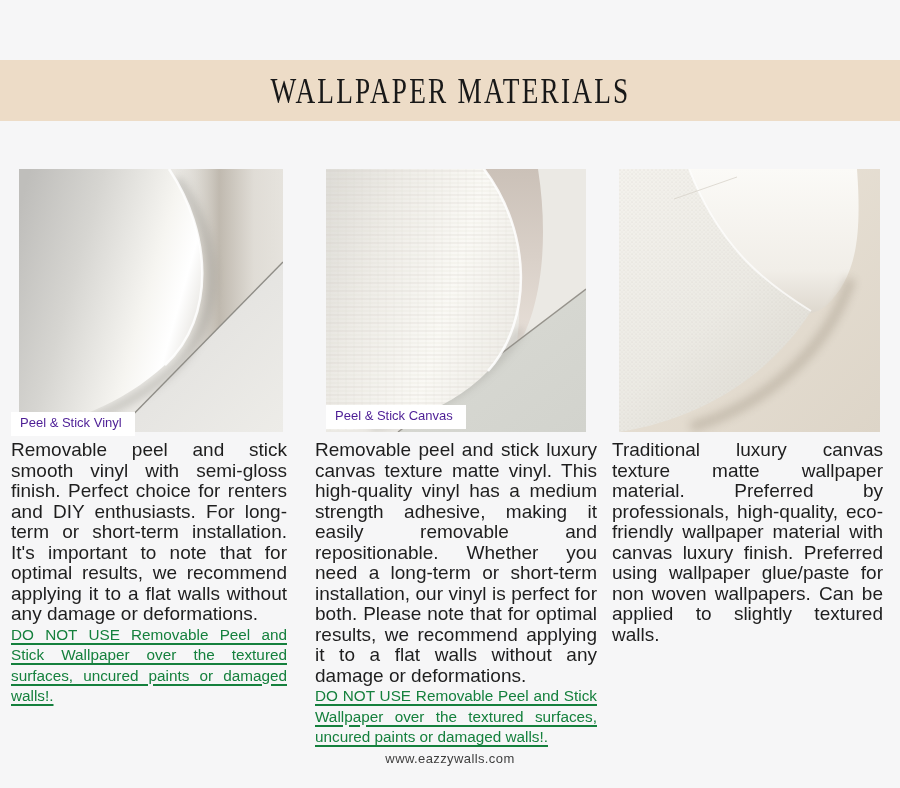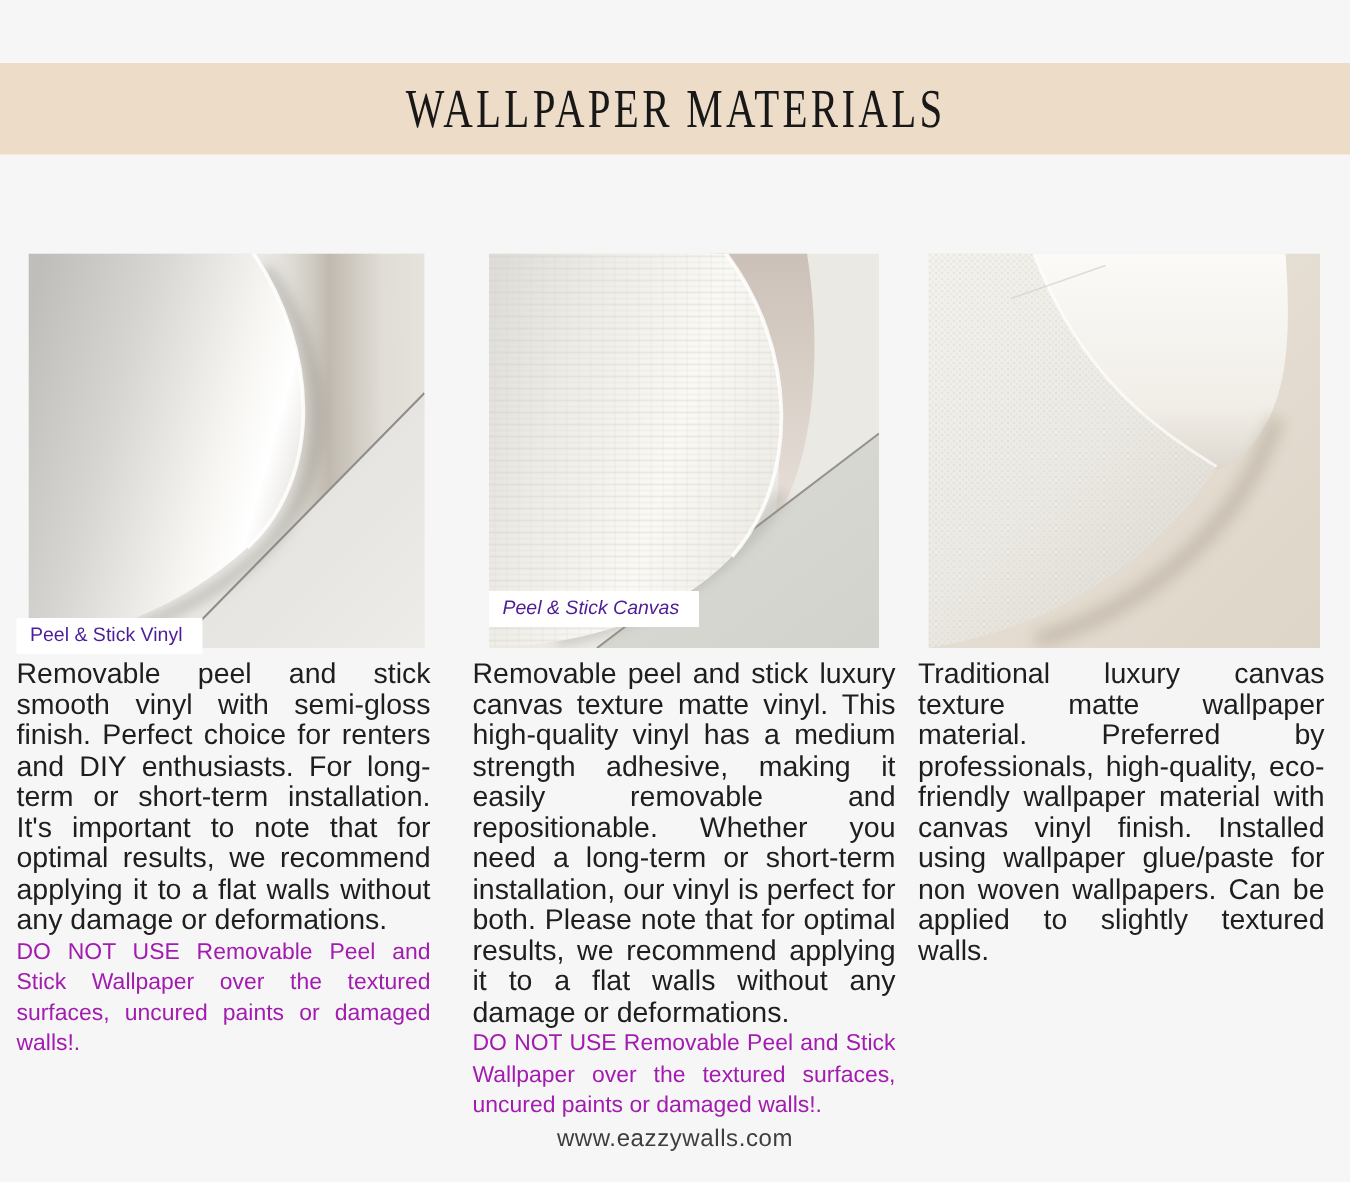--- a/index.html
+++ b/index.html
@@ -5,21 +5,21 @@
   html,body{margin:0;padding:0;}
   body{
     width:900px;height:788px;
     background:#f6f6f7;
     font-family:"Liberation Sans",sans-serif;
     color:#1e1e1e;
     position:relative;
     overflow:hidden;
   }
   .band{
-    position:absolute;top:42px;left:0;
+    position:absolute;top:60px;left:0;
     width:900px;height:61px;
     background:#eddcc7;
     display:flex;align-items:center;justify-content:center;
   }
   .band h1{
     margin:0;
     font-family:"Liberation Serif",serif;
     font-weight:500;
     font-size:31px;
     letter-spacing:2.5px;
@@ -43,42 +43,43 @@
   .material-label{
     position:absolute;
     background:#ffffff;
     font-size:13px;
     line-height:1.15;
     color:#4c1d95;
     padding:4px 13px 5px 9px;
     white-space:nowrap;
   }
   .col-1 .material-label{left:0;bottom:-4px;}
-  .col-2 .material-label{left:11px;bottom:14px;font-style:italic;}
+  .col-2 .material-label{left:11px;bottom:3px;}
   .col-3 .material-label{left:7px;bottom:-1px;}
   .desc{
     margin:8px 0 0;
     font-size:19px;
     line-height:20.5px;
     text-align:justify;
     color:#1e1e1e;
   }
   .warn{
     margin:0;
     font-size:15.3px;
     line-height:20.5px;
     text-align:justify;
-    color:#a21caf;
+    color:#15803d;
+    text-decoration:underline;
     text-decoration-thickness:1.5px;
     text-underline-offset:3px;
   }
   .footer{
     position:absolute;left:0;top:751px;width:100%;
     text-align:center;
-    font-size:16px;
+    font-size:13px;
     letter-spacing:0.4px;
     color:#3e3e3e;
   }
 </style>
 </head>
 <body>
 
 <div class="band">
   <h1>WALLPAPER MATERIALS</h1>
 </div>
@@ -198,19 +199,19 @@
         </defs>
         <rect width="261" height="263" fill="url(#p3-wall)"></rect>
         <path d="M60,0 L238,0 C243,70 237,108 207,137 C160,172 95,92 60,0 Z" fill="url(#p3-back)"></path>
         <path d="M232,110 C207,185 142,238 72,258" stroke="#a19685" stroke-width="10" fill="none" opacity="0.45" filter="url(#p3-blur)"></path>
         <path d="M0,0 L70,0 C102,82 150,116 192,142 C152,206 82,250 0,263 Z" fill="url(#p3-sheet)"></path>
         <path d="M0,0 L70,0 C102,82 150,116 192,142 C152,206 82,250 0,263 Z" fill="url(#p3-dots)"></path>
         <path d="M70,0 C102,82 150,116 192,142" stroke="#ffffff" stroke-width="2" fill="none" opacity="0.7"></path>
         <path d="M55,30 L118,8" stroke="#d8d3ca" stroke-width="1" opacity="0.8" fill="none"></path>
       </svg>
     </div>
-    <p class="desc">Traditional luxury canvas texture matte wallpaper material. Preferred by professionals, high-quality, eco-friendly wallpaper material with canvas vinyl finish. Installed using wallpaper glue/paste for non woven wallpapers. Can be applied to slightly textured walls.</p>
+    <p class="desc">Traditional luxury canvas texture matte wallpaper material. Preferred by professionals, high-quality, eco-friendly wallpaper material with canvas luxury finish. Preferred using wallpaper glue/paste for non woven wallpapers. Can be applied to slightly textured walls.</p>
     <p class="warn"></p>
   </section>
 
 </div>
 
 <div class="footer">www.eazzywalls.com</div>
 
 </body></html>

